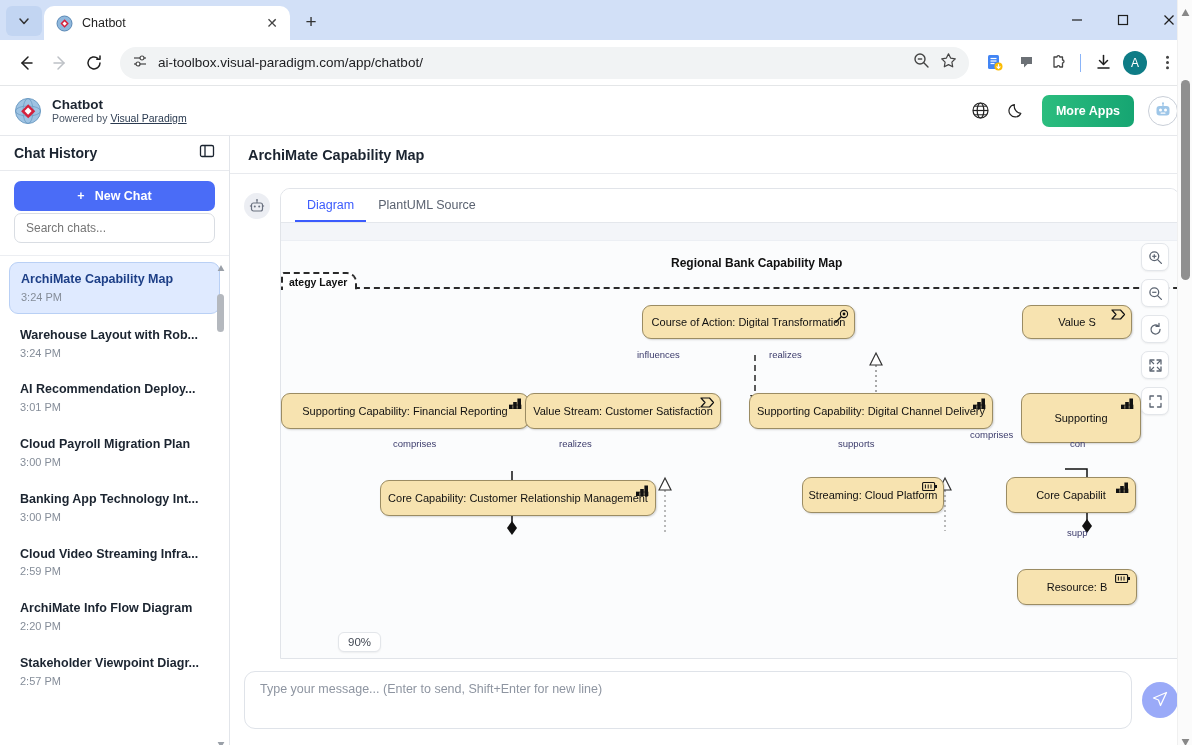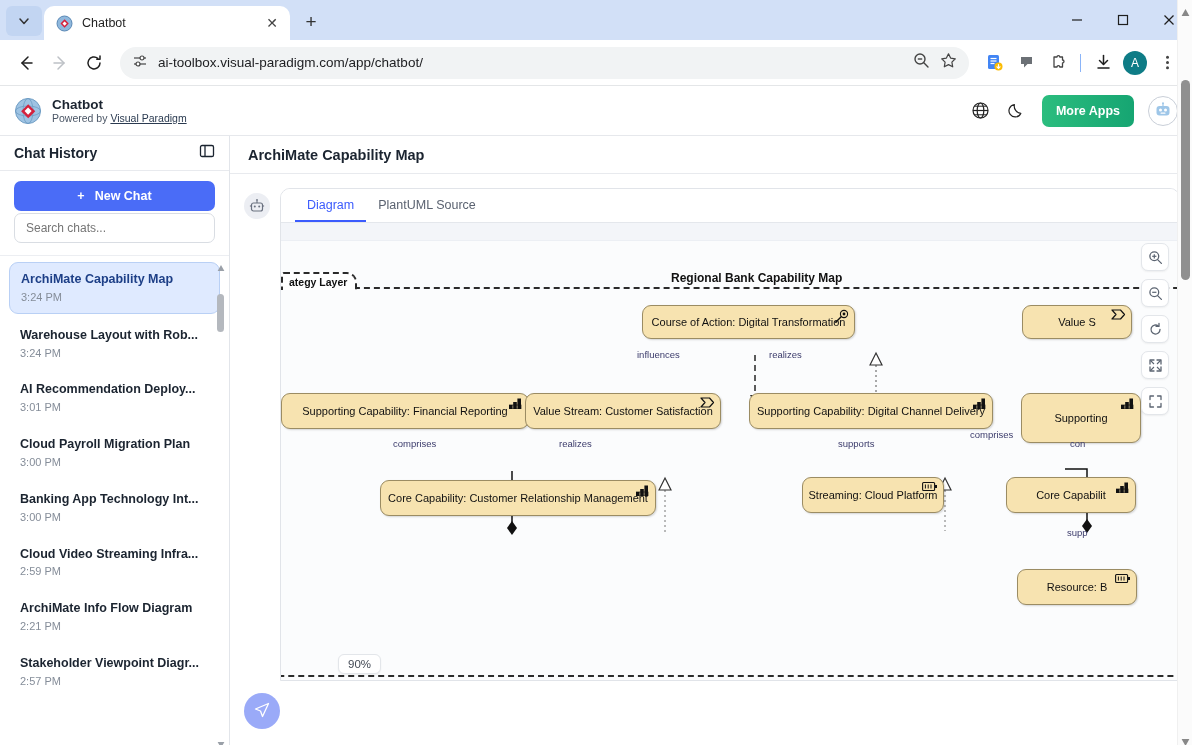--- a/index.html
+++ b/index.html
@@ -468,21 +468,21 @@
           <div class="chat-item">
             <div class="chat-item-title">Banking App Technology Int...</div>
             <div class="chat-item-time">3:00 PM</div>
           </div>
           <div class="chat-item">
             <div class="chat-item-title">Cloud Video Streaming Infra...</div>
             <div class="chat-item-time">2:59 PM</div>
           </div>
           <div class="chat-item">
             <div class="chat-item-title">ArchiMate Info Flow Diagram</div>
-            <div class="chat-item-time">2:21 PM</div>
+            <div class="chat-item-time">2:20 PM</div>
           </div>
           <div class="chat-item">
             <div class="chat-item-title">Stakeholder Viewpoint Diagr...</div>
             <div class="chat-item-time">2:57 PM</div>
           </div>
         </div>
       <div class="sb-scrollbar">
         <span class="sb-arrow" style="top:2px">
           <svg width="8" height="8" viewBox="0 0 8 8">
               <path d="M4 1 L7.4 7 L0.6 7 Z" fill="#9aa0a8"></path>
@@ -520,21 +520,21 @@
         <div class="tabs-row">
           <button class="tab-btn active">Diagram</button>
           <button class="tab-btn">PlantUML Source</button>
         </div>
 
         <div class="diagram-wrap">
           <div class="diagram-topbar"></div>
 
           <div class="diagram-canvas">
 
-            <div class="dgm-title" style="left:390px; top:15px;margin-top:15px;">Regional Bank Capability Map</div>
+            <div class="dgm-title" style="left:390px; top:15px;">Regional Bank Capability Map</div>
 
             <div class="layer-box" style="left:-20px; top:46px; width:1160px; height:390px;"></div>
             <div class="layer-tag" style="left:0px; top:31px;">ategy Layer</div>
 
             <svg style="position:absolute; left:0; top:0; width:1140px; height:440px; overflow:visible;">
 
               <path d="M474 114 L474 160" stroke="#333" stroke-width="1.6" stroke-dasharray="6,4" fill="none"></path>
               <path d="M469 154 L474 164 L479 154" fill="#333"></path>
 
               <path d="M595 124 L595 164" stroke="#555" stroke-width="1" stroke-dasharray="2,3" fill="none"></path>
@@ -687,20 +687,21 @@
                 </svg>
             </div>
           </div>
 
           <div class="zoom-badge">90%</div>
         </div>
       </div>
     </div>
 
     <div class="composer-area">
+      <textarea class="composer-input" placeholder="Type your message... (Enter to send, Shift+Enter for new line)" style=""></textarea>
       <button class="send-btn">
         <span>
           <svg width="18" height="18" viewBox="0 0 18 18">
               <path d="M15.5 2.5 L2.5 8 L7.5 10 L9.5 15.5 Z" stroke="#fff" stroke-width="1.3" fill="none" stroke-linejoin="round"></path>
             </svg>
         </span>
       </button>
     </div>
   </section>
 

